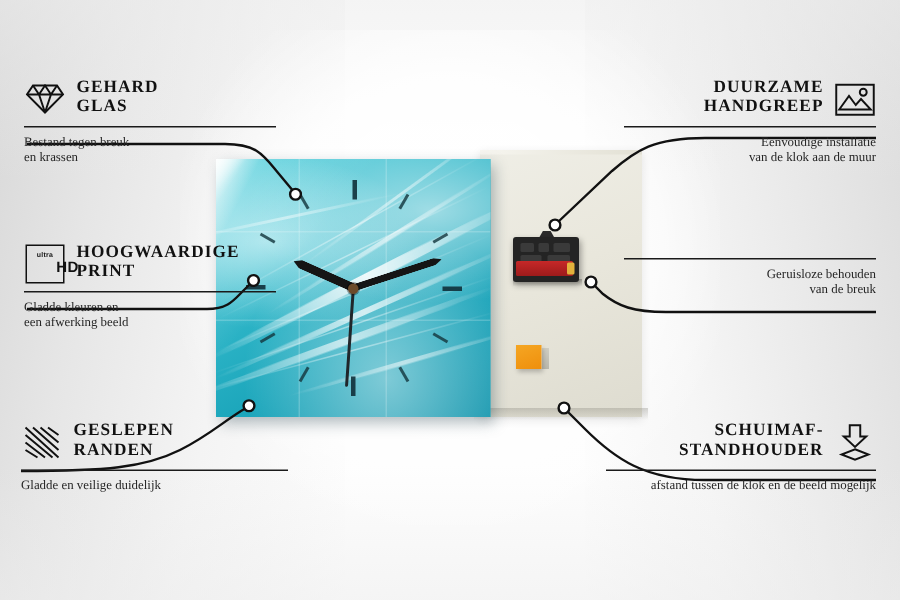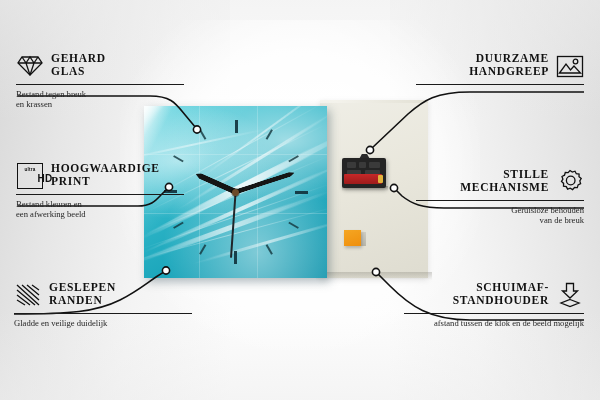--- a/index.html
+++ b/index.html
@@ -277,21 +277,21 @@
           <span class="hd-hd">HD</span>
         </div>
       </div>
       <div class="feat-title">
         <div>HOOGWAARDIGE</div>
         <div>PRINT</div>
       </div>
     </div>
     <div class="feat-rule"></div>
     <div class="feat-desc">
-      <div>Bestand kleuren en</div>
+      <div>Gladde kleuren en</div>
       <div>een afwerking beeld</div>
     </div>
   </div>
 
   <div class="feat f3">
     <div class="feat-head">
       <div class="feat-icon">
         <svg width="26" height="24" viewBox="0 0 26 24">
           <path class="ico-line" d="M2 2 L24 22 M2 7 L20 22 M2 12 L15 22 M2 17 L10 22 M7 2 L24 17 M12 2 L24 12 M17 2 L24 7"></path>
         </svg>
@@ -315,35 +315,27 @@
           <path class="ico-line" d="M3.5 18 L10 9 L14.5 15 L18 11 L24.5 18 Z"></path>
           <circle class="ico-line" cx="19.5" cy="6.5" r="2.3"></circle>
         </svg>
       </div>
       <div class="feat-title">
         <div>DUURZAME</div>
         <div>HANDGREEP</div>
       </div>
     </div>
     <div class="feat-rule"></div>
+    <div class="feat-desc">
+      <div>Eenvoudige installatie</div>
+      <div>van de klok aan de muur</div>
+    </div>
   </div>
 
   <div class="feat right f5">
-    <div class="feat-head">
-      <div class="feat-icon">
-        <svg width="26" height="26" viewBox="0 0 26 26">
-          <path class="ico-line" d="M13 1.5 L15.3 3.0 L18.0 2.2 L19.3 4.7 L22.1 5.0 L22.0 7.8 L24.2 9.5 L22.8 11.9 L23.6 14.6 L21.1 15.9 L20.3 18.6 L17.5 18.5 L15.6 20.6 L13.2 19.2 L10.6 20.1 L9.3 17.6 L6.5 17.2 L6.6 14.4 L4.5 12.5 L5.9 10.2 L5.0 7.5 L7.5 6.2 L8.3 3.5 L11.1 3.6 Z"></path>
-          <circle class="ico-line" cx="13.7" cy="11.5" r="4.3"></circle>
-        </svg>
-      </div>
-      <div class="feat-title">
-        <div>STILLE</div>
-        <div>MECHANISME</div>
-      </div>
-    </div>
     <div class="feat-rule"></div>
     <div class="feat-desc">
       <div>Geruisloze behouden</div>
       <div>van de breuk</div>
     </div>
   </div>
 
   <div class="feat right f6">
     <div class="feat-head">
       <div class="feat-icon">

